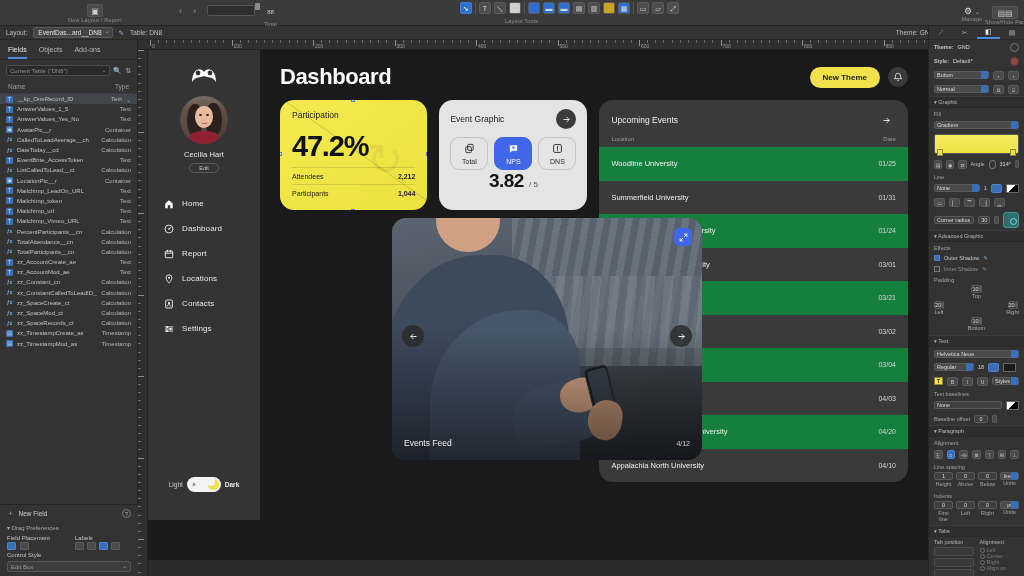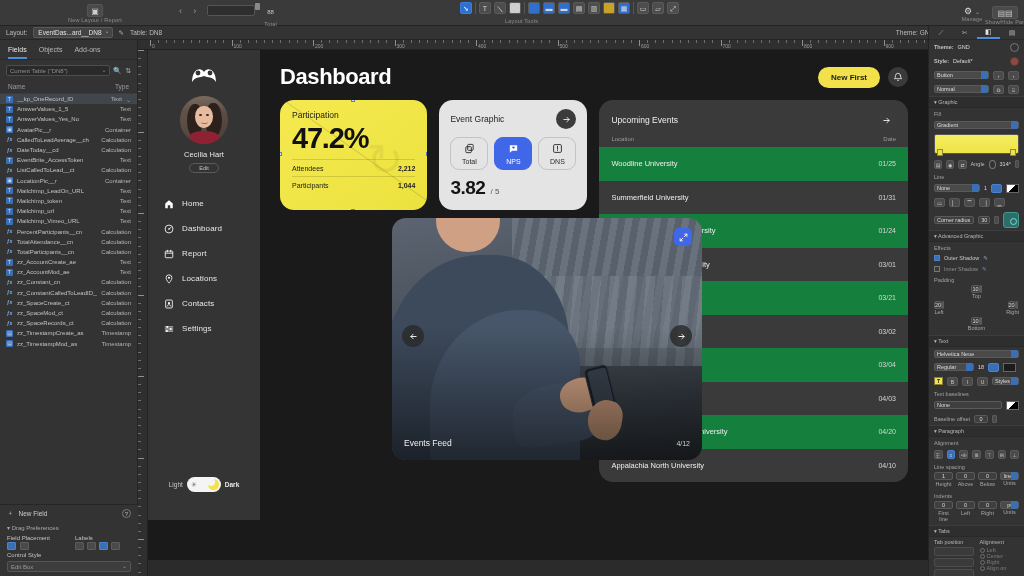--- a/index.html
+++ b/index.html
@@ -114,36 +114,36 @@
   .hdr-right { margin-left:auto; display:flex; align-items:center; gap:8px; }
   .newevent { background:#f2e14a; color:#1c1c1c; font-size:8px; font-weight:bold; border-radius:12px; padding:6px 13px; }
   .bell { width:20px; height:20px; border-radius:50%; background:#3a3a3a; display:flex; align-items:center; justify-content:center; }
 
   .cardrow { display:flex; gap:12px; padding:10px 20px 0 20px; }
 
   .card-part { width:148px; height:110px; background:linear-gradient(145deg,#f5e950,#ece23e); border-radius:14px; padding:10px 12px; position:relative; overflow:hidden; }
   .card-part .diag { position:absolute; left:-10px; top:-10px; width:230px; height:1px; background:rgba(0,0,0,.13); transform:rotate(35deg); transform-origin:0 0; }
   .card-part .wm { position:absolute; right:24px; top:34px; font-size:44px; color:rgba(0,0,0,.055); }
   .pt-lbl { font-size:8.5px; color:#1b1b1b; position:relative; }
-  .pt-big { font-size:29px; font-weight:bold; color:#111; letter-spacing:-1.2px; line-height:32px; margin-top:2px; position:relative; }
+  .pt-big { font-size:29px; font-weight:bold; color:#111; letter-spacing:-1.2px; line-height:32px; margin-top:10px; position:relative; }
   .pt-row { display:flex; justify-content:space-between; font-size:7px; color:#222; padding:5px 0 4px; border-top:1px solid rgba(0,0,0,.13); position:relative; }
   .pt-row .v { font-weight:bold; }
   .pt-row.first { margin-top:5px; }
   .handle { position:absolute; width:3.5px; height:3.5px; background:#cfd8e6; border:1px solid #5b82c4; }
 
   .card-surv { width:148px; height:110px; background:#e4e4e4; border-radius:14px; padding:9px 11px; position:relative; }
   .sv-top { display:flex; align-items:center; }
   .sv-t { font-size:8.5px; color:#1d1d1d; }
   .circbtn { width:20px; height:20px; border-radius:50%; background:#3b3b3b; display:flex; align-items:center; justify-content:center; margin-left:auto; }
   .sv-btns { display:flex; gap:6px; margin-top:8px; }
   .sv-b { width:38px; height:33px; border-radius:9px; border:1px solid #c3c3c3; display:flex; flex-direction:column; align-items:center; justify-content:center; gap:2px; }
   .sv-b.on { background:#4067e8; border-color:#4067e8; }
   .sv-bt { font-size:7px; color:#2a2a2a; }
   .sv-b.on .sv-bt { color:#fff; }
-  .sv-score { text-align:left; margin-top:7px; }
+  .sv-score { text-align:center; }
   .sv-n { font-size:19px; font-weight:bold; color:#141414; letter-spacing:-.5px; }
   .sv-d { font-size:8px; color:#555; margin-left:2px; }
 
   .card-events { width:310px; background:#3a3a3a; border-radius:14px; padding:10px 0 0 0; overflow:hidden; }
   .ev-hdr { display:flex; align-items:center; padding:0 12px; }
   .ev-t { font-size:8.5px; color:#ededed; }
   .ev-sub { display:flex; justify-content:space-between; padding:6px 12px 5px; font-size:6px; color:#9a9a9a; }
   .ev-row { display:flex; justify-content:space-between; align-items:center; padding:0 12px; height:33.5px; font-size:7.5px; color:#ededed; }
   .ev-row.alt { background:#15803d; }
   .ev-date { font-size:7px; color:#d5d5d5; }
@@ -711,21 +711,21 @@
           <span class="tt-knob"></span>
         </span>
         <span class="tt-lbl b">Dark</span>
       </div>
     </div>
 
     <div class="appmain">
       <div class="apphdr">
         <div class="apptitle">Dashboard</div>
         <div class="hdr-right">
-          <div class="newevent">New First</div>
+          <div class="newevent">New Theme</div>
           <div class="bell">
             <svg width="10" height="10" viewBox="0 0 24 24" fill="none" stroke="#e6e6e6" stroke-width="2" stroke-linecap="round">
               <path d="M18 9a6 6 0 10-12 0c0 6-3 7-3 7h18s-3-1-3-7"></path>
                 <path d="M13.7 20a2 2 0 01-3.4 0"></path>
             </svg>
           </div>
         </div>
       </div>
 
       <div class="cardrow">

